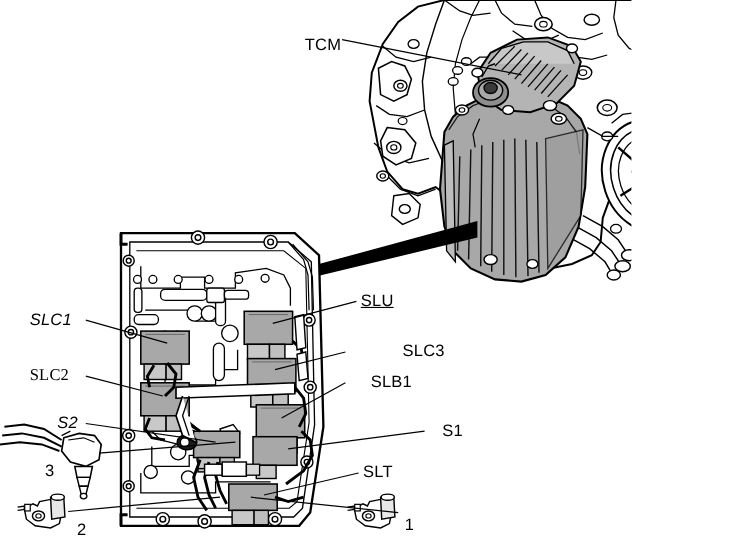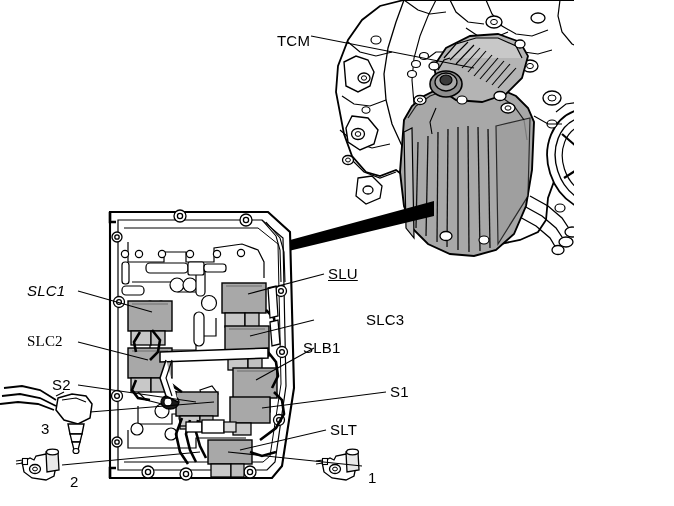--- a/index.html
+++ b/index.html
@@ -383,23 +383,23 @@
       <path d="M326,430 L240,450"></path>
       <path d="M90,412 L214,402"></path>
       <path d="M62,465 L200,452"></path>
       <path d="M362,466 L228,452"></path>
     </g>
   </svg>
 
   <div class="lbl" style="left:277px; top:33px;">TCM</div>
   <div class="lbl" style="left:27px; top:283px;font-style:italic;">SLC1</div>
   <div class="lbl" style="left:27px; top:334px;font-family:Liberation Serif, serif;">SLC2</div>
-  <div class="lbl" style="left:52px; top:377px;">S2</div>
+  <div class="lbl" style="left:52px; top:377px;font-style:italic;">S2</div>
   <div class="lbl" style="left:328px; top:266px;text-decoration:underline;">SLU</div>
   <div class="lbl" style="left:318px; top:312px;margin-left:48px;">SLC3</div>
-  <div class="lbl" style="left:303px; top:340px;text-align:center;">SLB1</div>
-  <div class="lbl" style="left:390px; top:384px;">S1</div>
+  <div class="lbl" style="left:337px; top:340px;text-align:center;">SLB1</div>
+  <div class="lbl" style="left:402px; top:384px;">S1</div>
   <div class="lbl" style="left:330px; top:422px;">SLT</div>
   <div class="lbl-num" style="left:41px; top:421px;">3</div>
   <div class="lbl-num" style="left:70px; top:474px;">2</div>
   <div class="lbl-num" style="left:368px; top:470px;">1</div>
 
 </div>
 
 </body></html>

